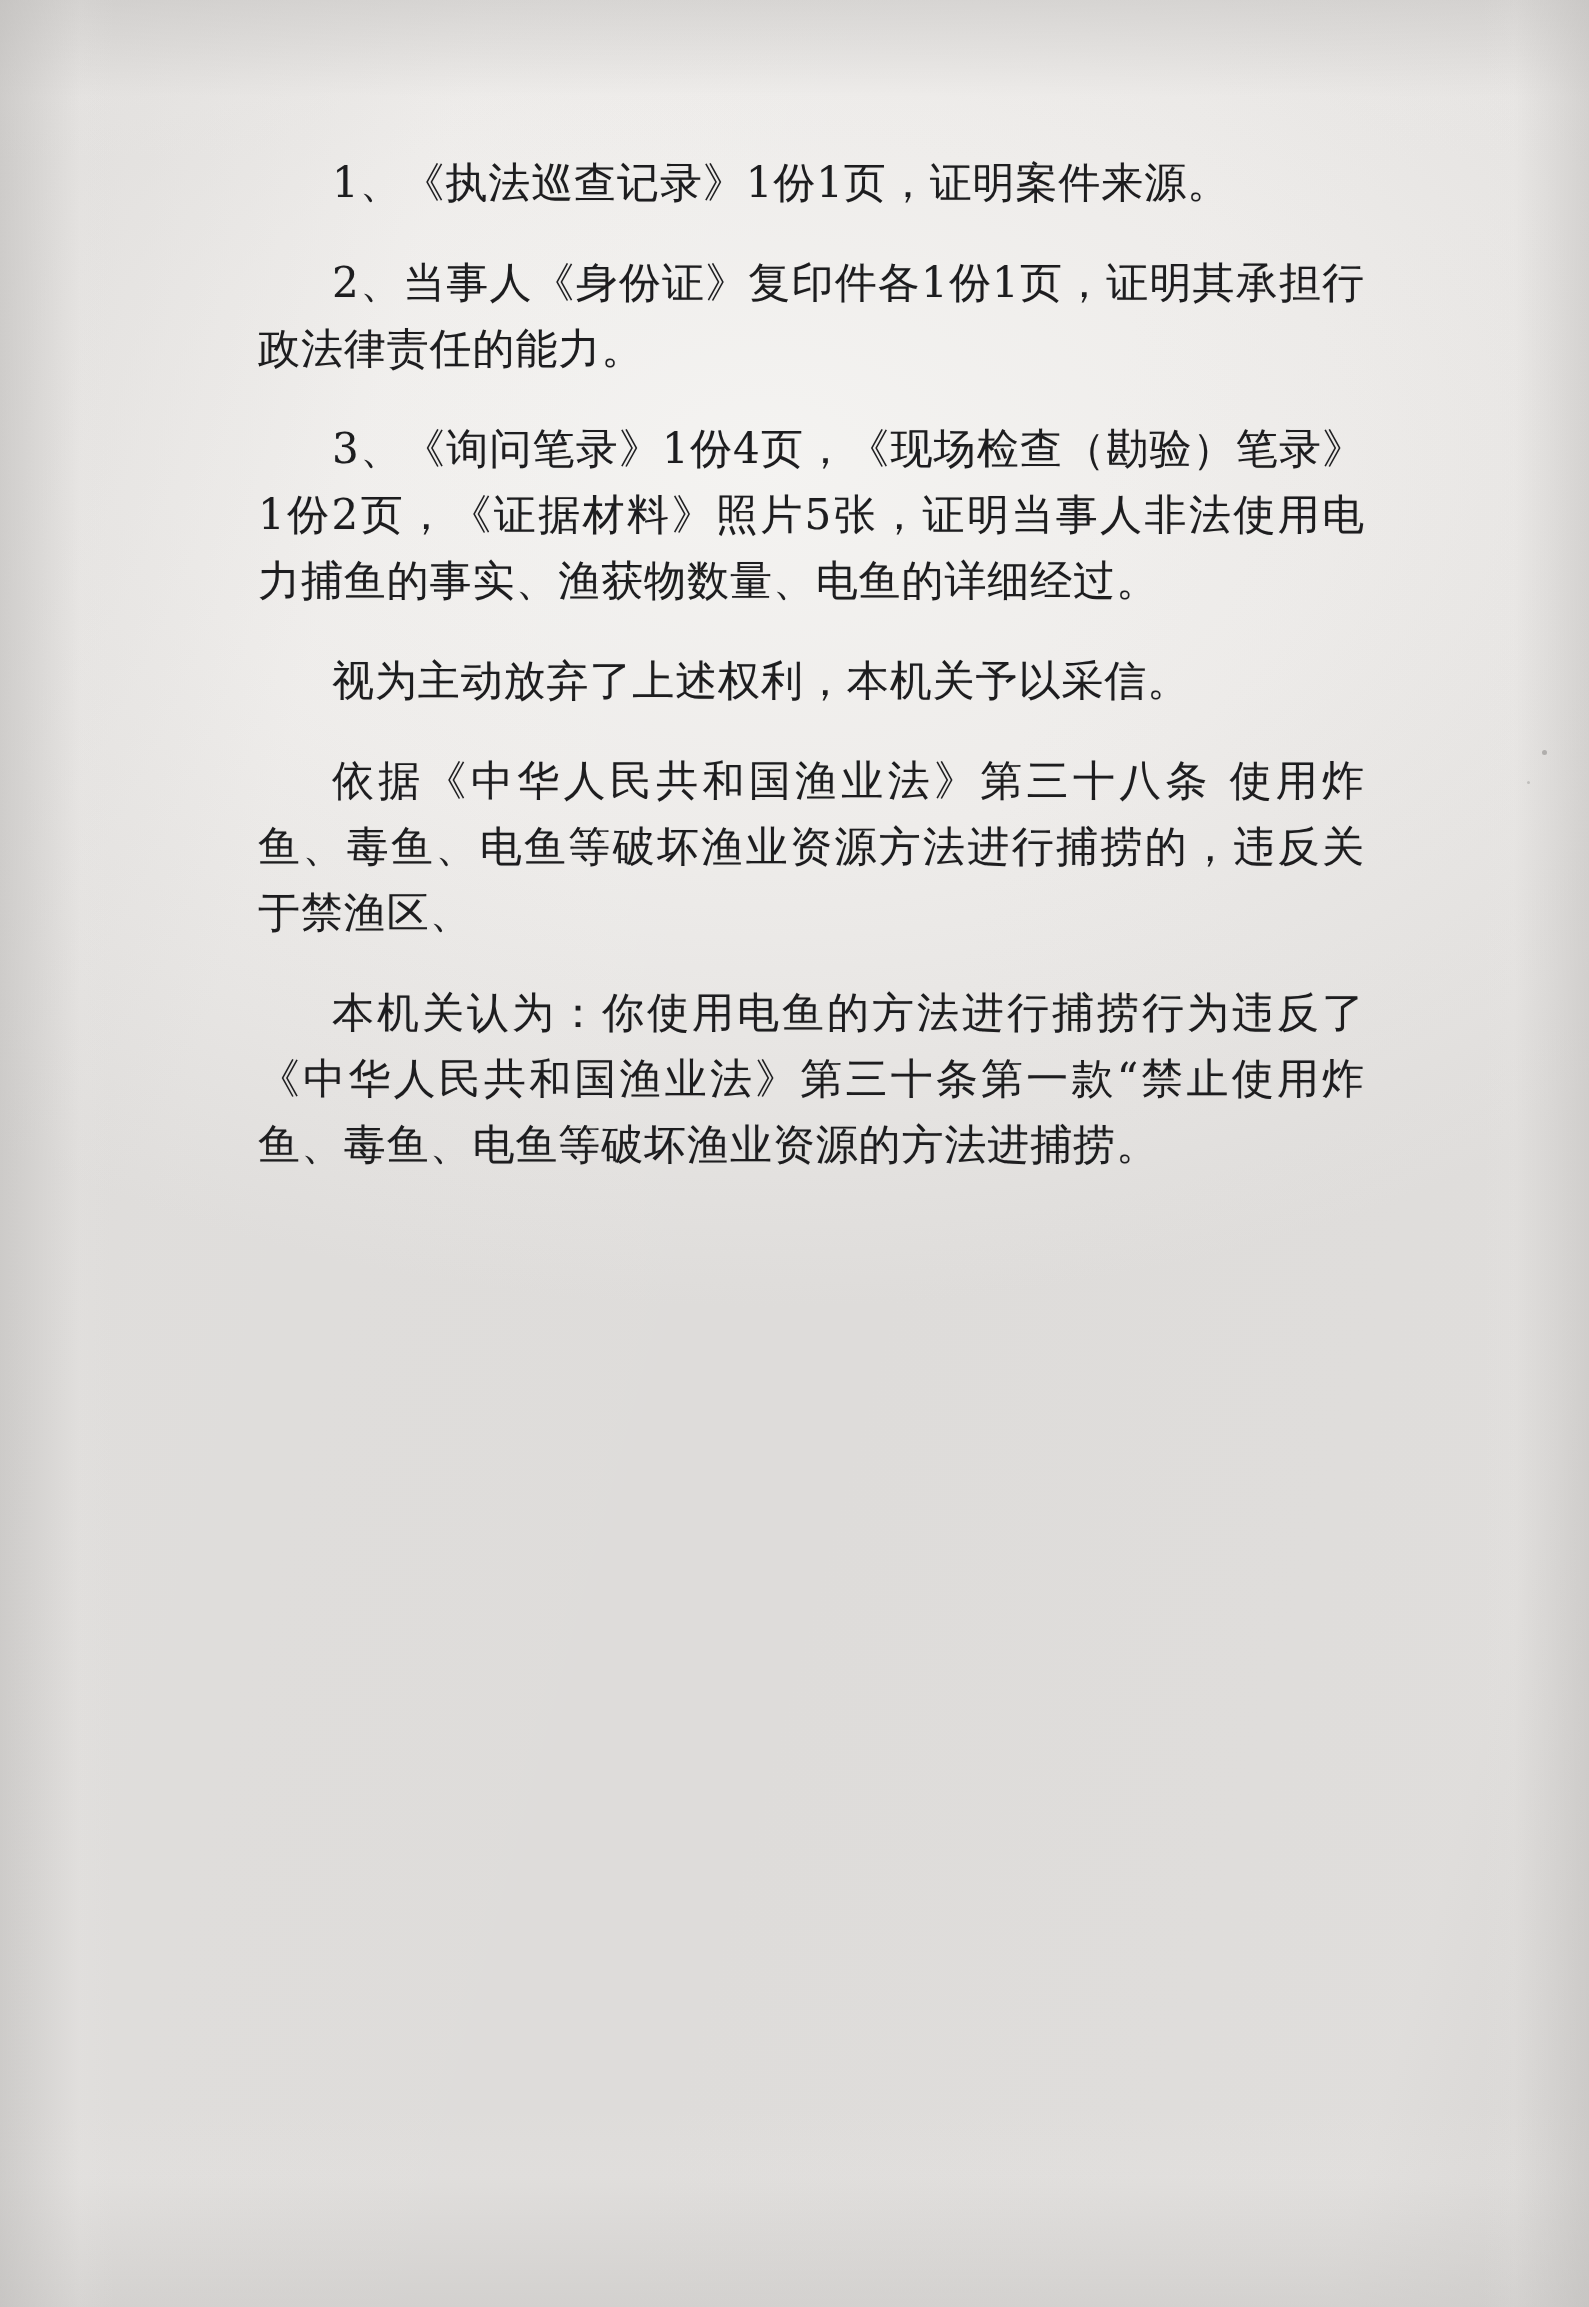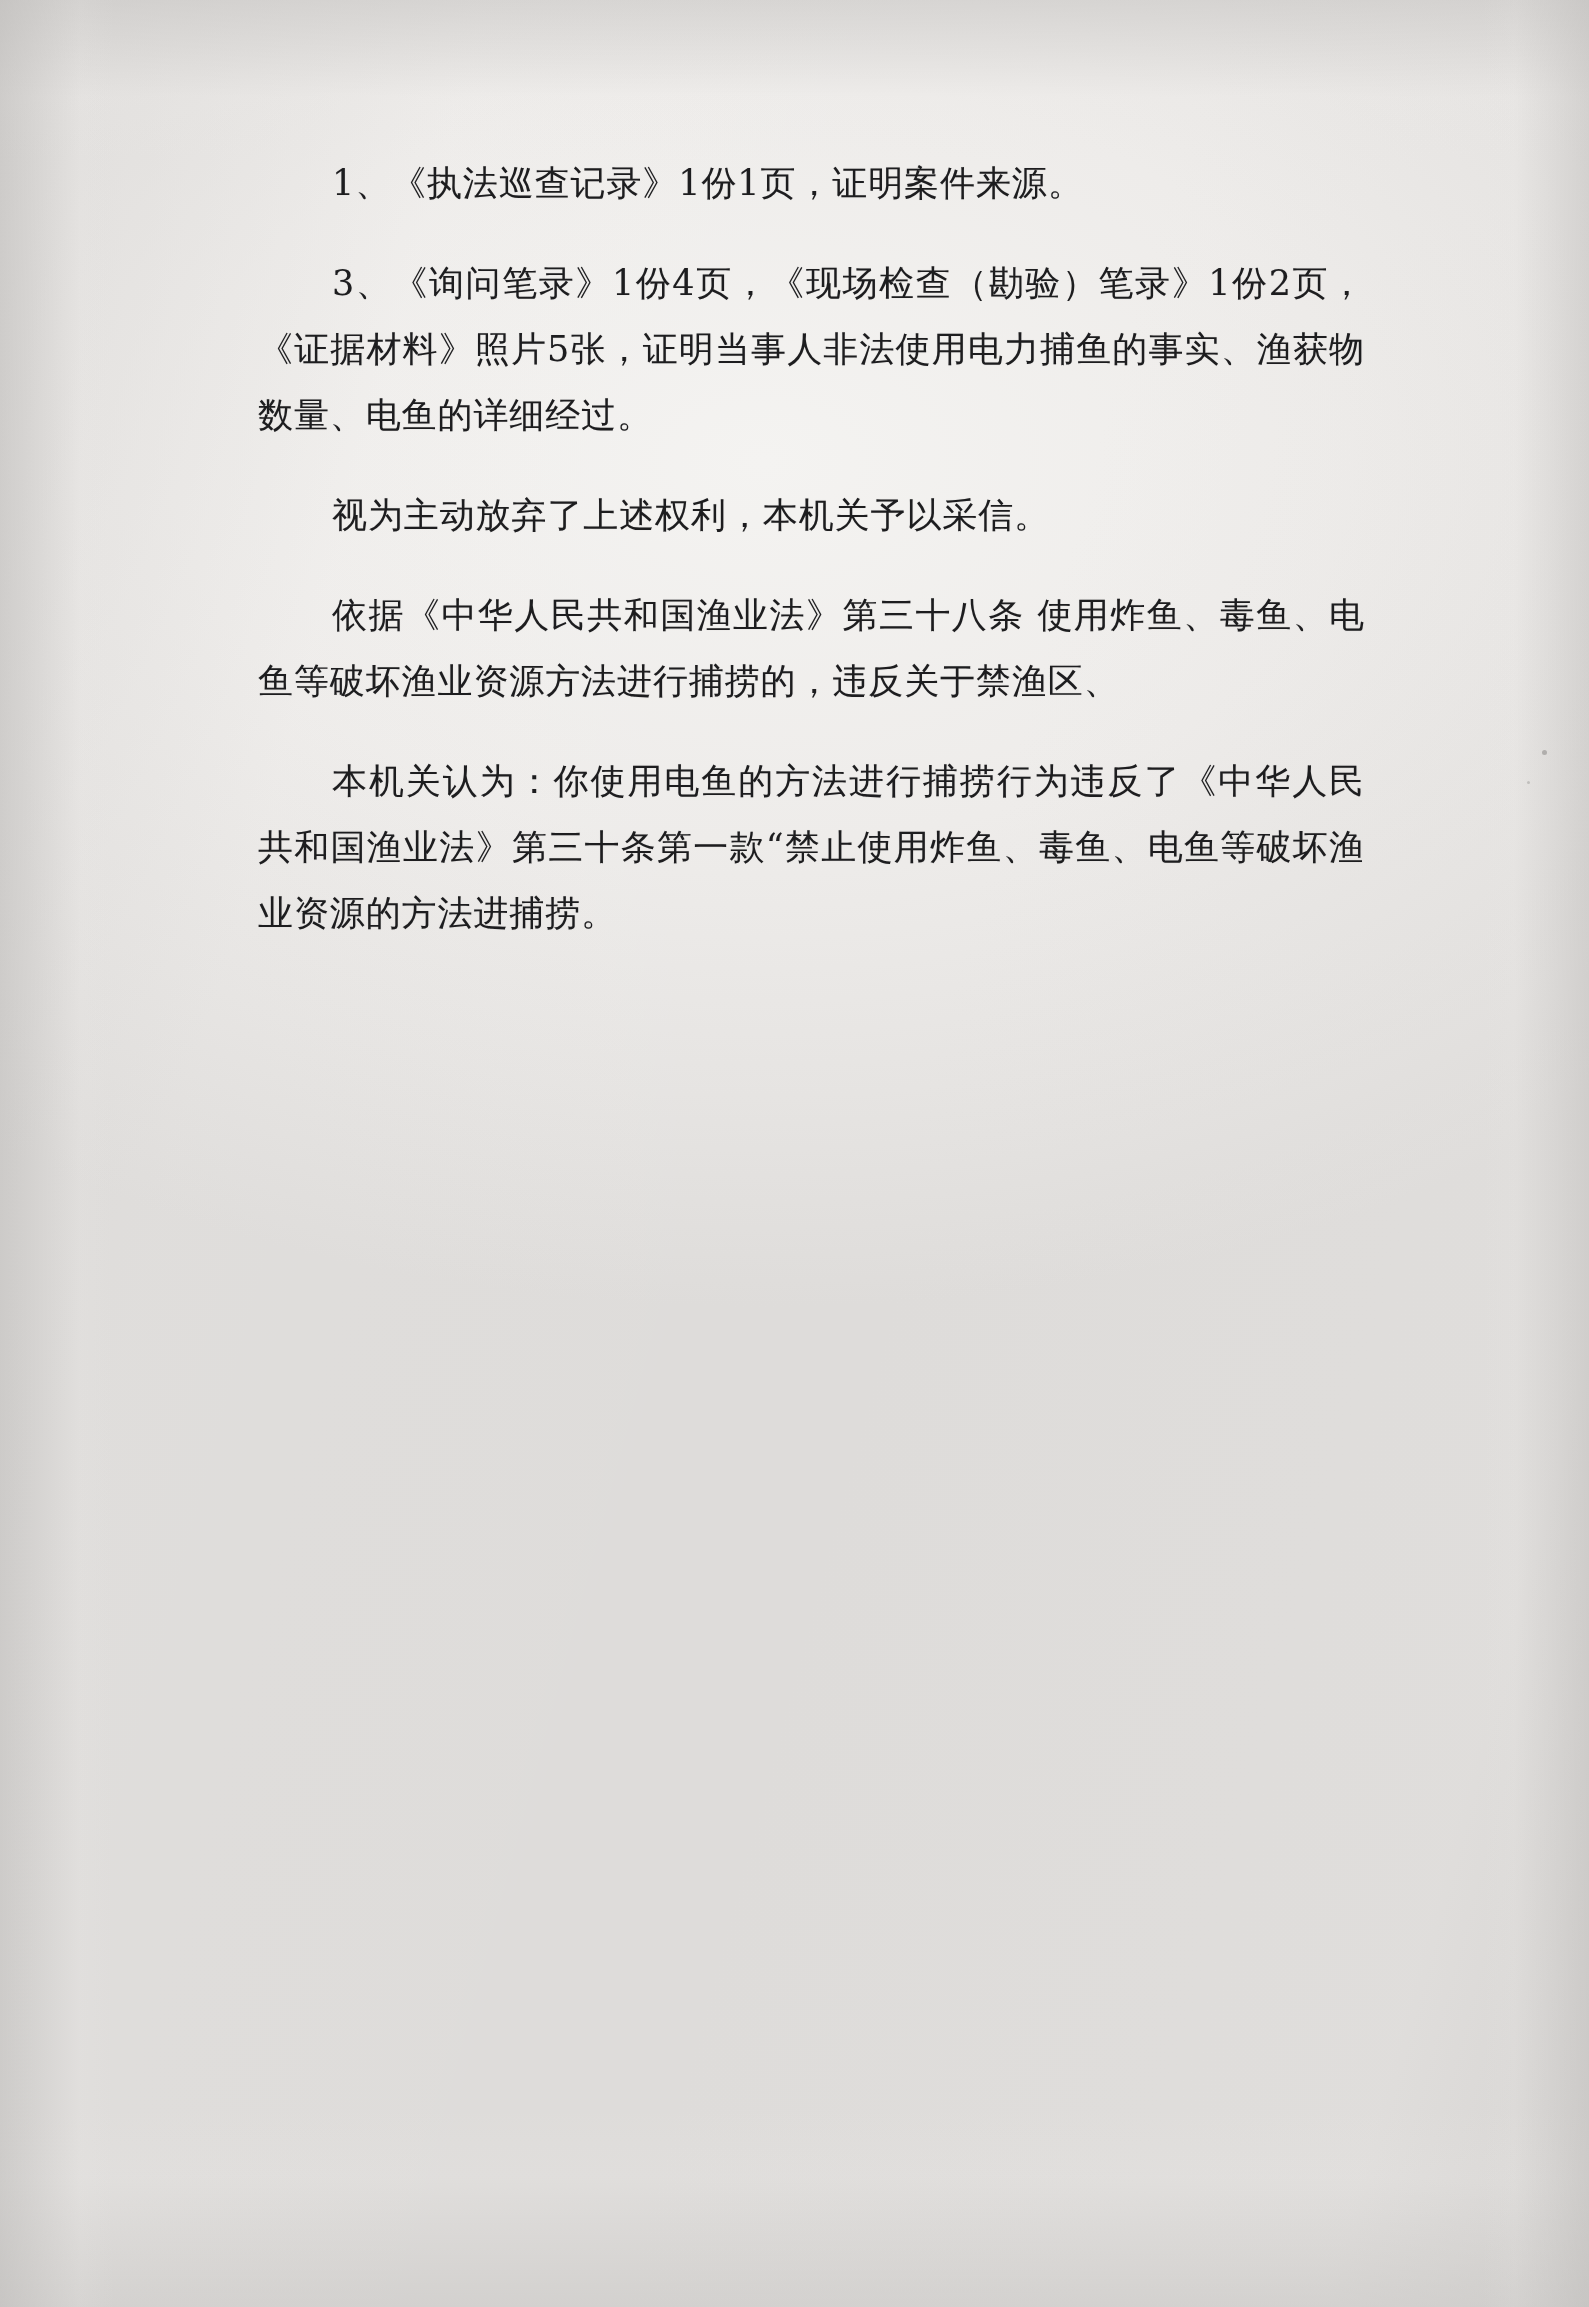--- a/index.html
+++ b/index.html
@@ -62,21 +62,21 @@
   }
 
   .doc-body {
     position: absolute;
     left: 258px;
     top: 150px;
     width: 1107px;
   }
   p.para {
     margin: 0 0 34px 0;
-    font-size: 35px;
+    font-size: 42px;
     line-height: 66px;
     color: #1d1d1f;
     text-align: justify;
     text-justify: inter-ideograph;
     letter-spacing: 0.9px;
     text-indent: 74px;
     font-weight: 400;
     text-shadow: 0 0 0.8px rgba(40,40,45,0.25);
   }
   p.para:last-child { margin-bottom: 0; }
@@ -92,20 +92,21 @@
   <div class="paper-shade-top"></div>
   <div class="paper-shade-bottom"></div>
   <div class="paper-shade-left"></div>
   <div class="paper-shade-right"></div>
 
   <div class="speck" style="left:1542px; top:750px; width:5.4px; height:5.4px;"></div>
   <div class="speck" style="left:1527px; top:781px; width:3.1px; height:3.1px; background:rgba(130,128,126,0.35);"></div>
 
   <div class="doc-body">
     <p class="para">1、《执法巡查记录》1份1页，证明案件来源。</p>
+    <p class="para">2、当事人《身份证》复印件各1份1页，证明其承担行政法律责任的能力。</p>
     <p class="para">3、《询问笔录》1份4页，《现场检查（勘验）笔录》1份2页，《证据材料》照片5张，证明当事人非法使用电力捕鱼的事实、渔获物数量、电鱼的详细经过。</p>
     <p class="para gap-lg">视为主动放弃了上述权利，本机关予以采信。</p>
     <p class="para">依据《中华人民共和国渔业法》第三十八条 使用炸鱼、毒鱼、电鱼等破坏渔业资源方法进行捕捞的，违反关于禁渔区、</p>
     <p class="para gap-lg">本机关认为：你使用电鱼的方法进行捕捞行为违反了《中华人民共和国渔业法》第三十条第一款“禁止使用炸鱼、毒鱼、电鱼等破坏渔业资源的方法进捕捞。</p>
   </div>
 
 </div>
 
 
 </body></html>

